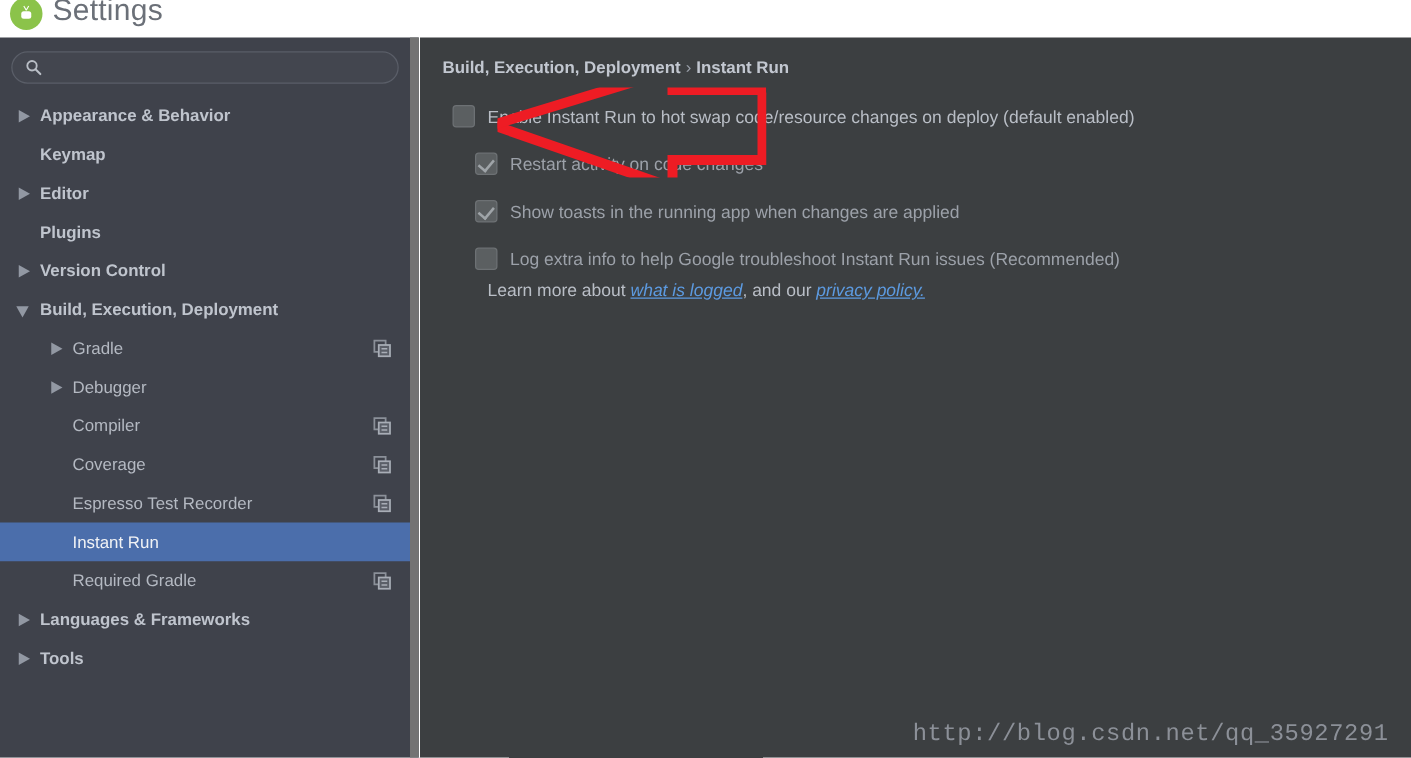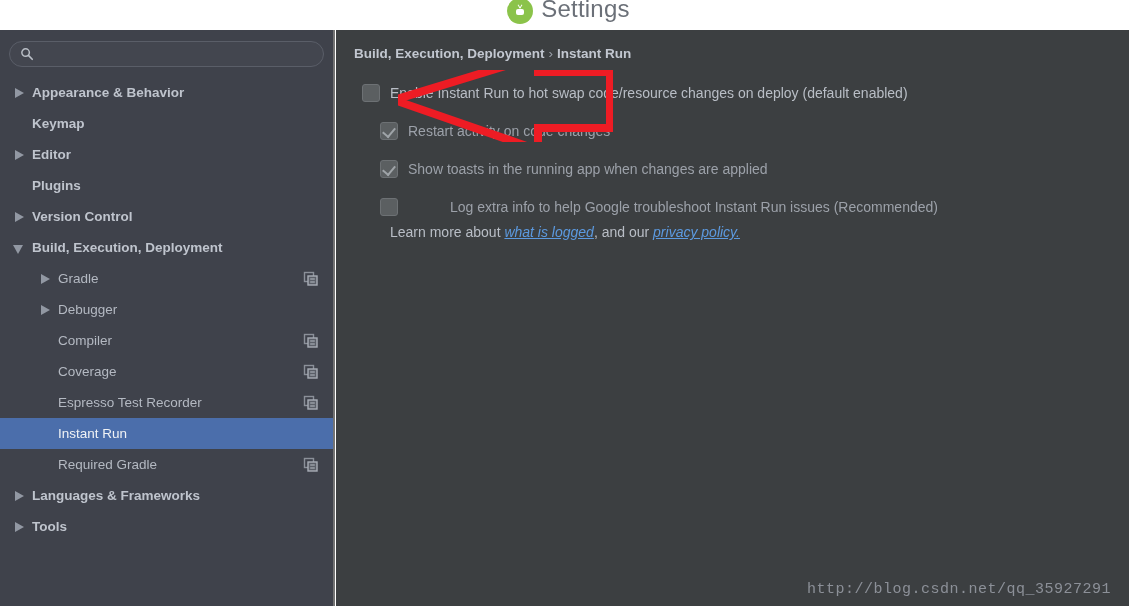--- a/index.html
+++ b/index.html
@@ -27,21 +27,20 @@
     position: absolute;
     left: 0; top: 0;
     width: 1129px;
     height: 30px;
     background: #ffffff;
     display: flex;
     align-items: center;
     padding-left: 8px;
     box-sizing: border-box;
     overflow: hidden;
-    justify-content: center;
   }
   .title-icon {
     width: 26px;
     height: 26px;
     margin-top: -8px;
     margin-right: 8px;
     position: relative;
     flex: 0 0 auto;
   }
   .title-icon .blob {
@@ -70,21 +69,21 @@
   }
 
   
   .sidebar {
     position: absolute;
     left: 0; top: 30px;
     width: 335px;
     height: 576px;
     background: #3f424b;
     box-sizing: border-box;
-    border-right: 2px solid #737373;
+    border-right: 7px solid #737373;
     overflow: hidden;
   }
   .main {
     position: absolute;
     left: 336px; top: 30px;
     width: 793px;
     height: 576px;
     background: #3c3f41;
     box-sizing: border-box;
     overflow: hidden;
@@ -246,21 +245,21 @@
     height: 72px;
     pointer-events: none;
   }
 
   
   .watermark {
     position: absolute;
     right: 18px;
     bottom: 8px;
     font-family: "Liberation Mono", monospace;
-    font-size: 15px;
+    font-size: 19px;
     color: #8c9098;
     letter-spacing: 0.5px;
     white-space: nowrap;
   }
 </style>
 </head>
 <body>
 
 <div id="app">
 
@@ -415,21 +414,21 @@
         <span class="cb checked"></span>
         <span class="opt-label dim">Restart activity on code changes</span>
       </div>
 
       <div class="opt-row indent">
         <span class="cb checked"></span>
         <span class="opt-label dim">Show toasts in the running app when changes are applied</span>
       </div>
 
 
-      <div class="opt-row indent" style="margin-bottom:2px;gap:42px;">
+      <div class="opt-row indent" style="margin-bottom:2px;">
         <span class="cb"></span>
         <span class="opt-label dim">Log extra info to help Google troubleshoot Instant Run issues (Recommended)</span>
       </div>
 
       <div class="learn-row">
         <span>Learn more about </span><a href="#">what is logged</a><span>, and our </span><a href="#">privacy policy.</a>
       </div>
 
     </div>
 

